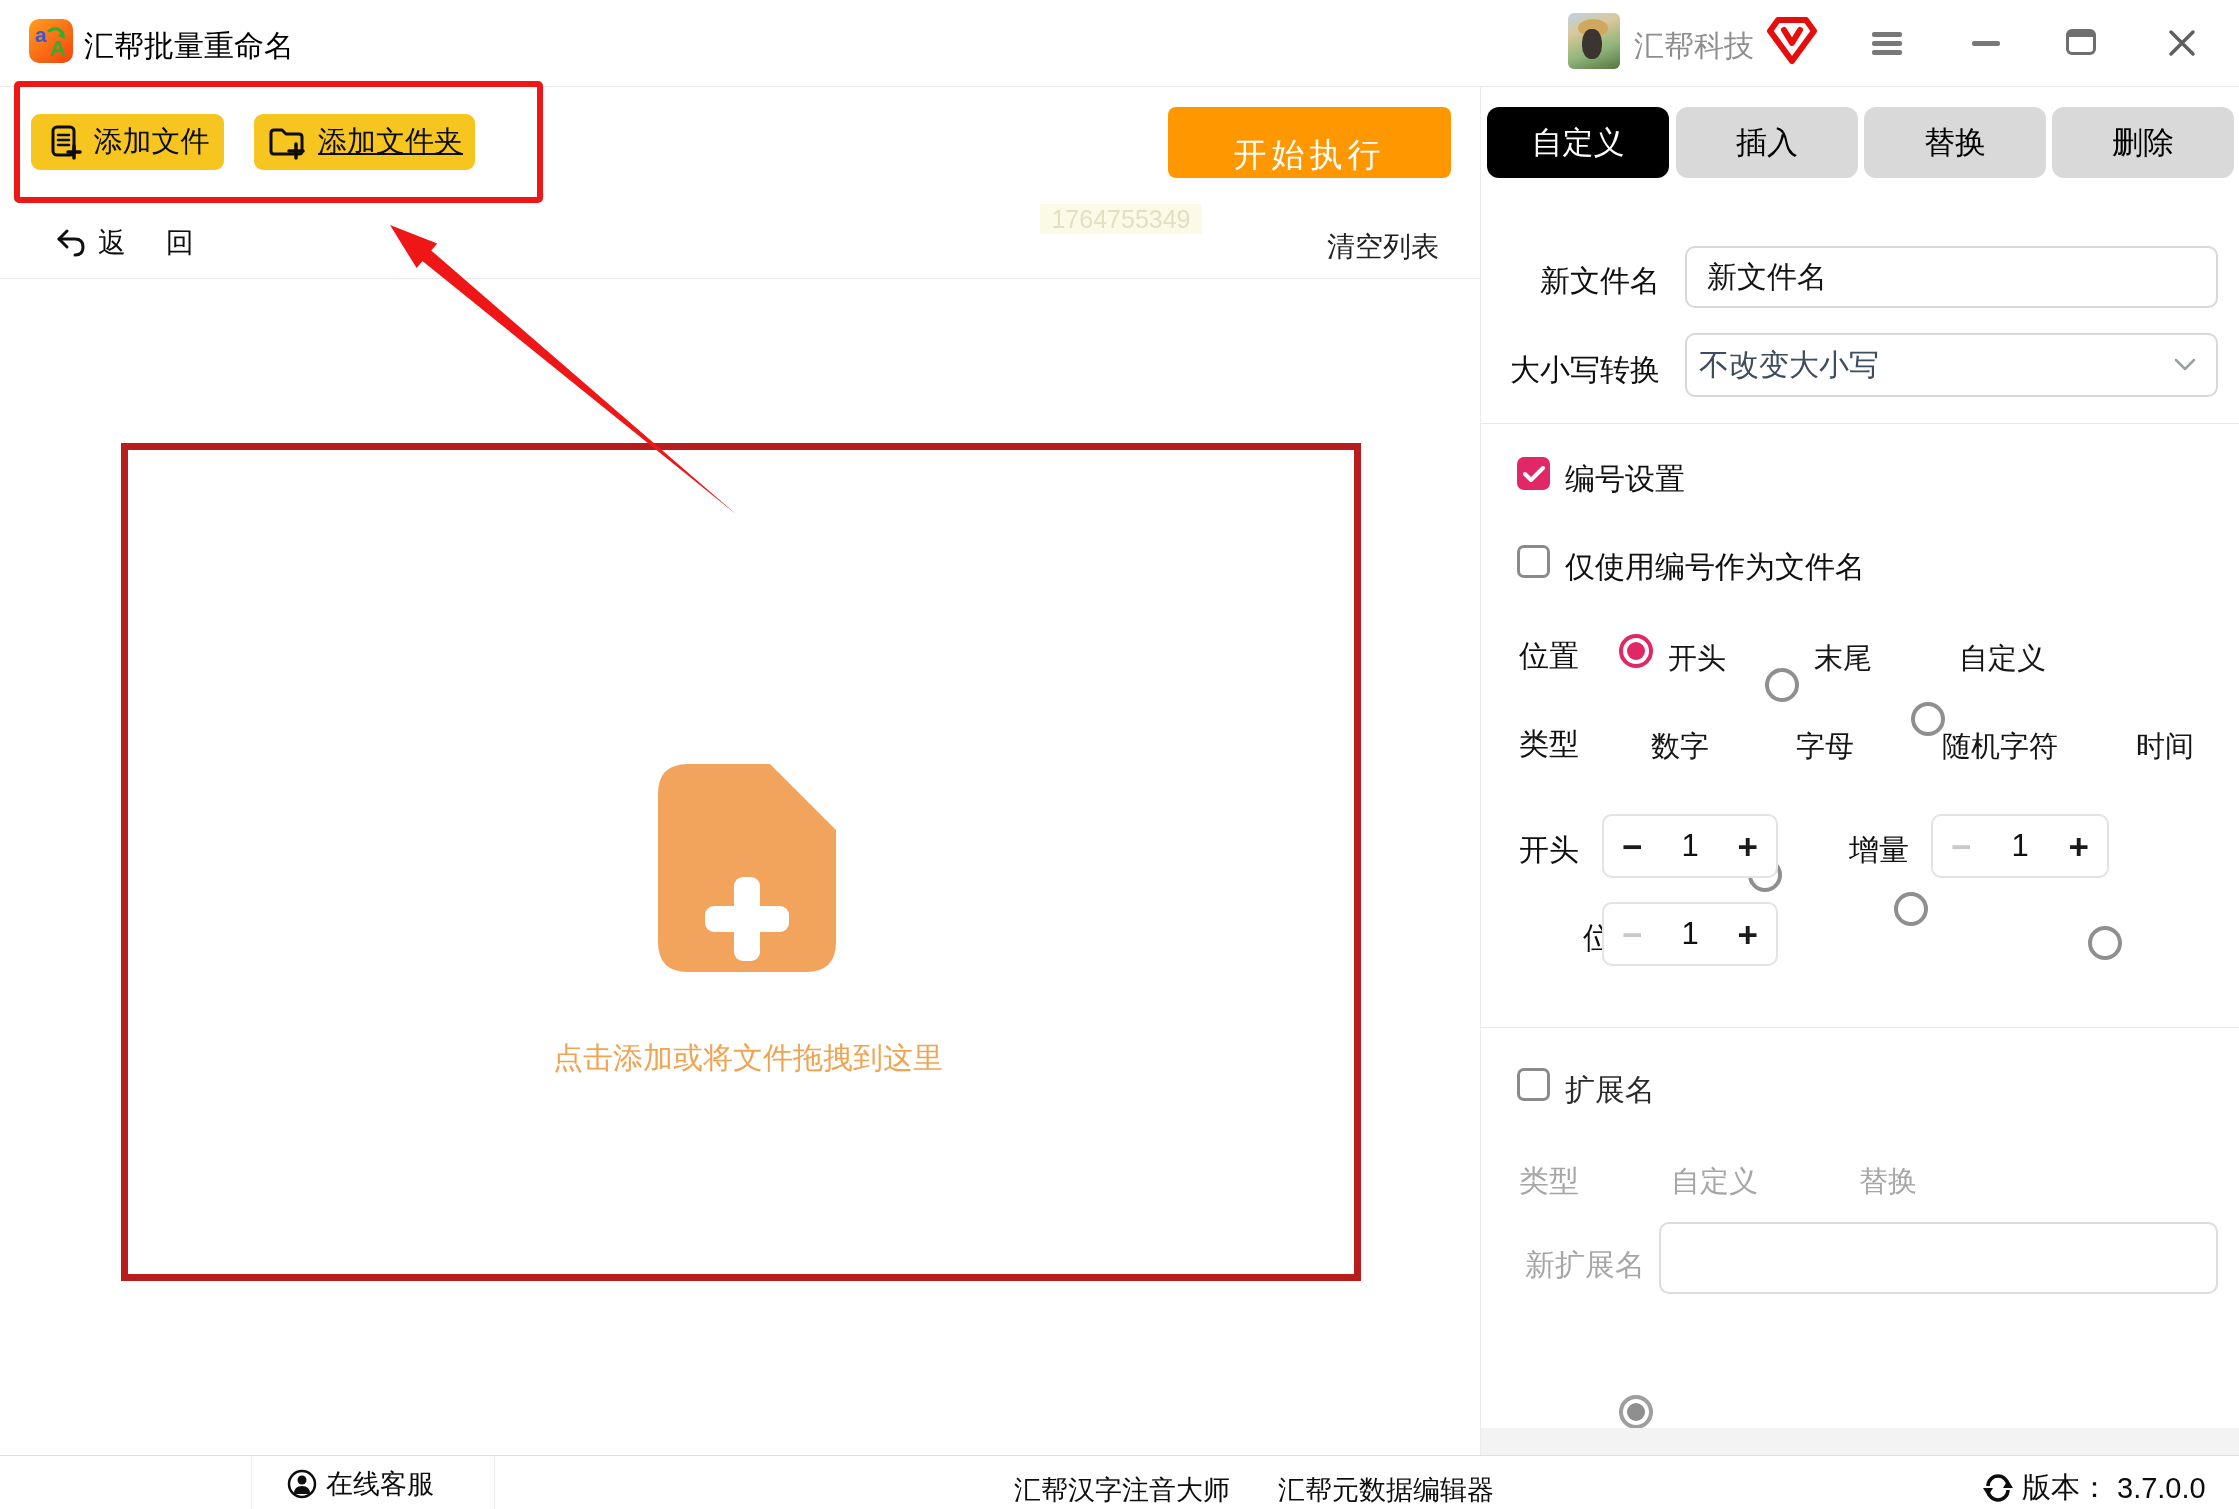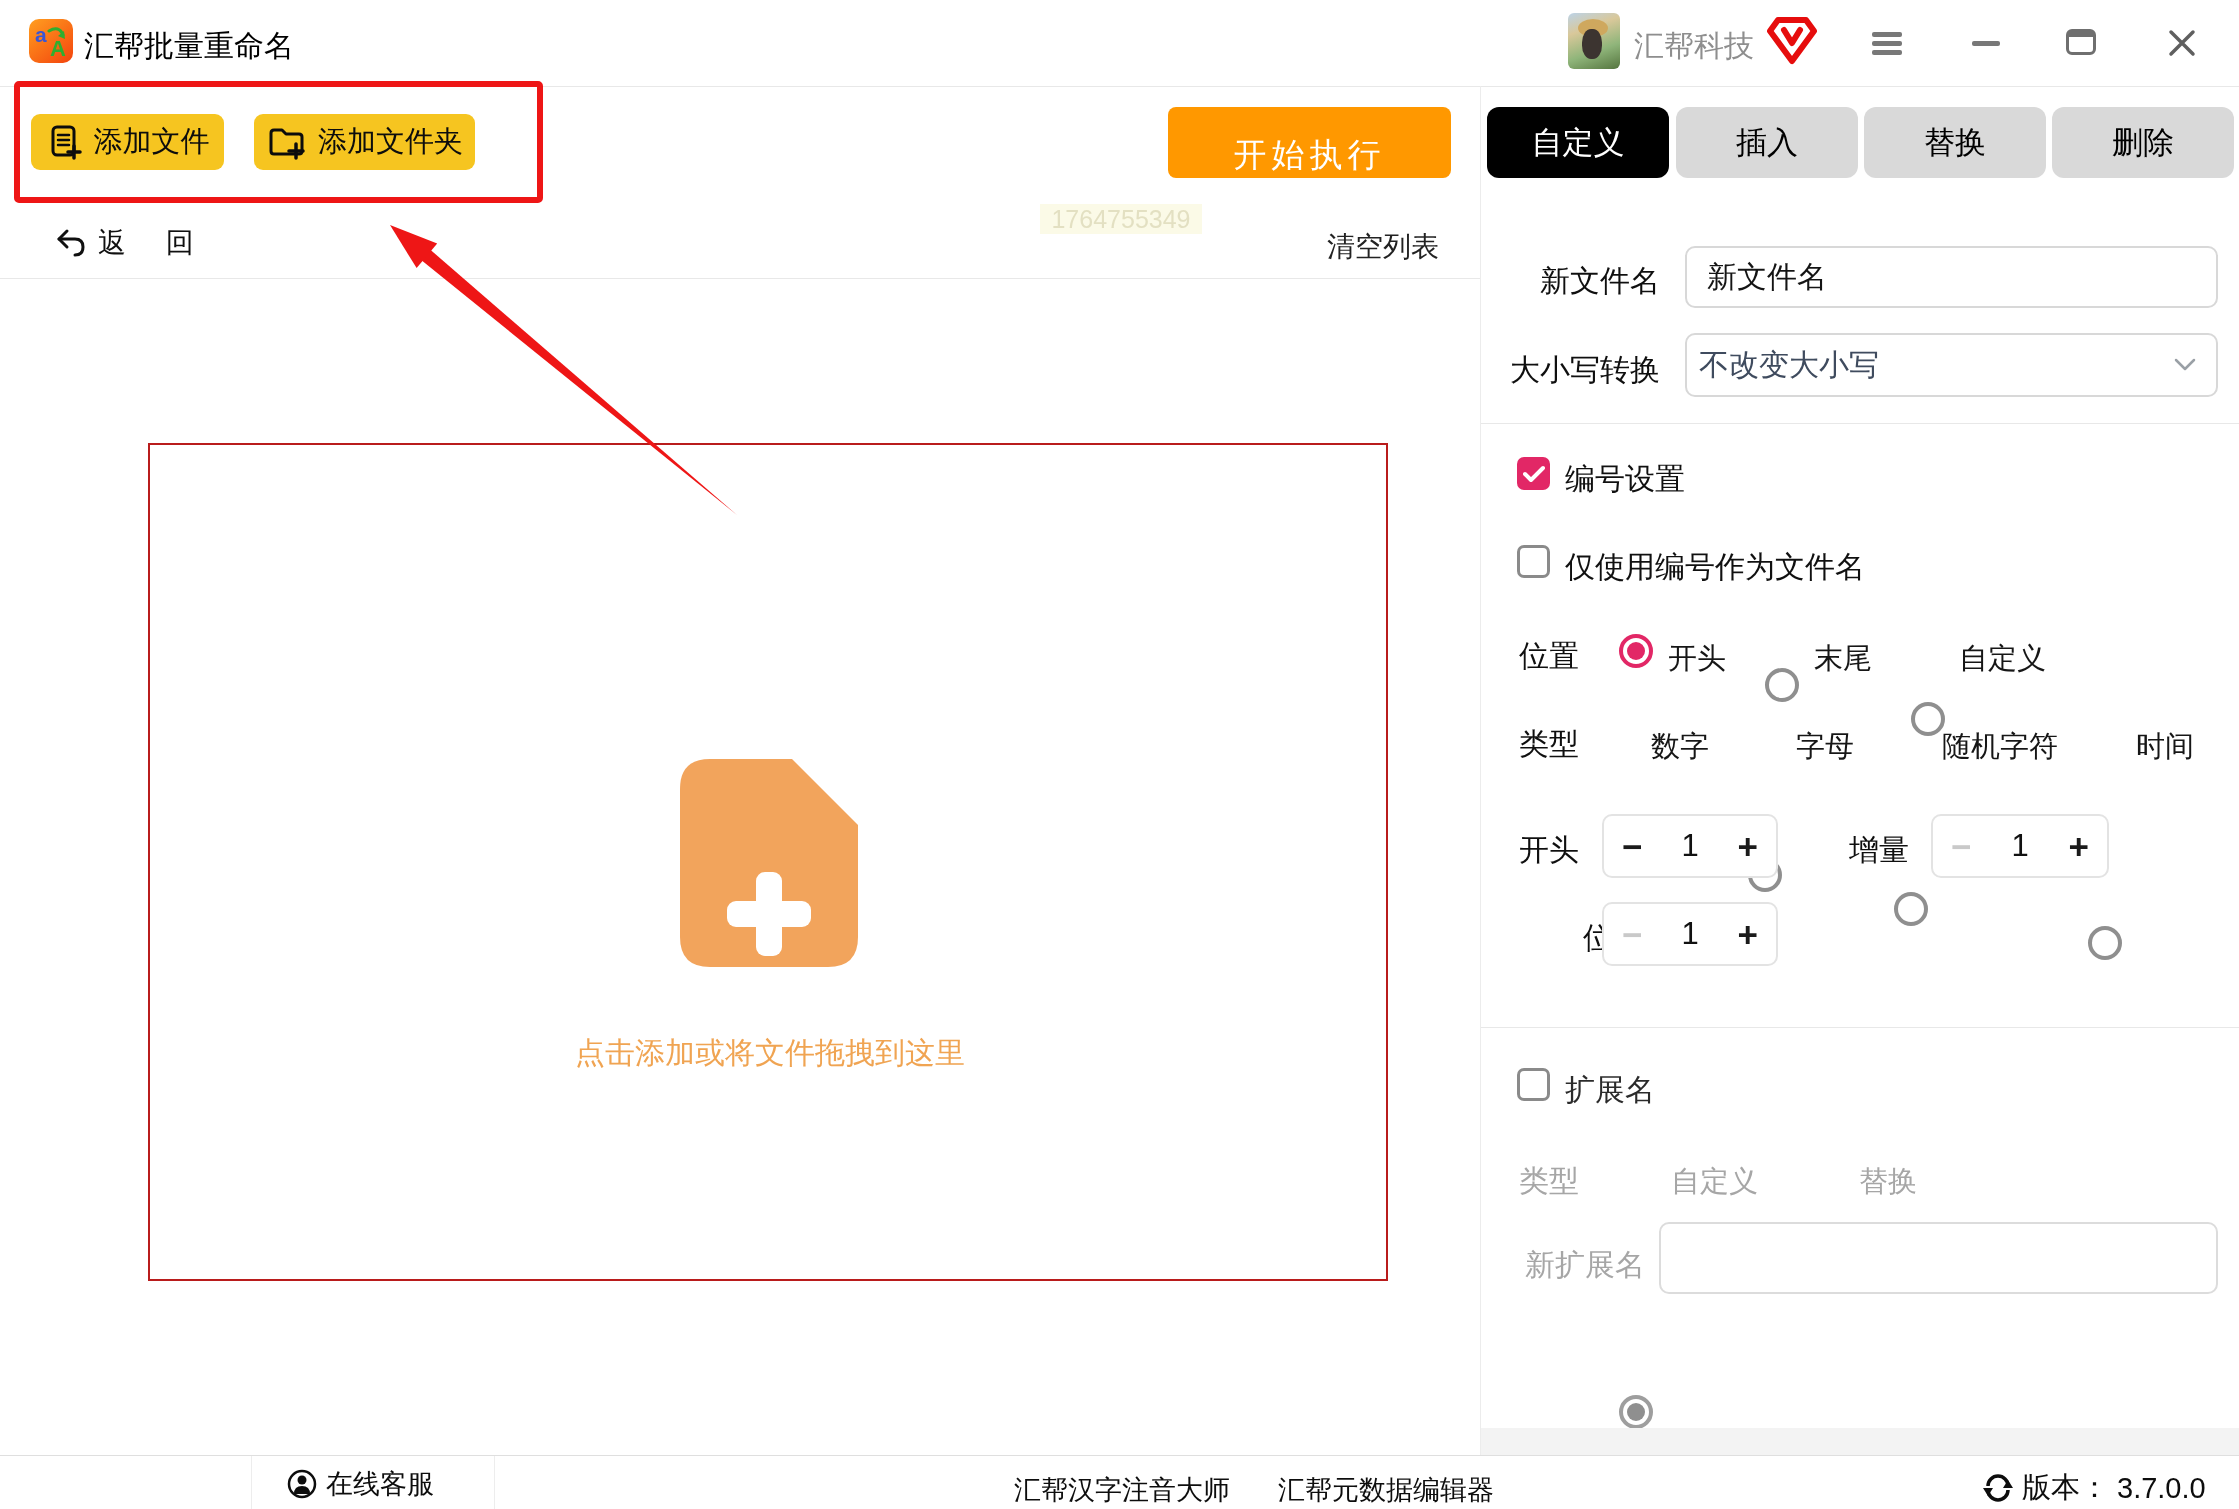--- a/index.html
+++ b/index.html
@@ -42,21 +42,21 @@
   .radio.gray{border-color:#9e9e9e;}
   .radio.gray.sel::after{background:#8f8f8f;}
   .rlabel{font-size:29px;color:#161616;cursor:pointer;}
   .dim{color:#a6a6a6 !important;}
   .stepper{border:2px solid #e3e3e3;border-radius:10px;background:#fff;display:flex;align-items:center;
            justify-content:space-between;padding:0 18px;}
   .sgn{font-size:35px;font-weight:700;color:#1b1b1b;cursor:pointer;line-height:1;}
   .sgn.dis{color:#c9c9c9;}
   .sval{font-size:31px;color:#111;}
   
-  .dropzone{border:2px solid #b91c1c;background:#fff;cursor:pointer;margin-left:27px;}
+  .dropzone{border:7px solid #b91c1c;background:#fff;cursor:pointer;}
   .drophint{font-size:30px;color:#f0a452;text-align:center;}
   
   .statusbar{border-top:1px solid #dfdfdf;background:#fff;}
   .sbtext{font-size:27px;color:#0d0d0d;cursor:pointer;}
   .version{font-size:29px;color:#0d0d0d;}
   .scrolltrack{background:#f3f3f3;}
 </style>
 </head>
 <body>
 
@@ -97,21 +97,21 @@
   <div class="hline" style="left:0;top:86px;width:2239px;"></div>
 
   <div class="abs ybtn" style="left:31px;top:114px;width:193px;height:56px;">
     <svg width="36" height="36" viewBox="0 0 36 36">
       <rect x="7" y="3" width="21" height="28" rx="4" fill="none" stroke="#0c0c0c" stroke-width="3"></rect>
       <path d="M12 11 H23 M12 16 H23 M12 21 H23" stroke="#0c0c0c" stroke-width="2.5" stroke-linecap="round"></path>
       <path d="M28 22 V34 M22 28 H34" stroke="#0c0c0c" stroke-width="3.5" stroke-linecap="round"></path>
     </svg>
     <span>添加文件</span>
   </div>
-  <div class="abs ybtn" style="left:254px;top:114px;width:221px;height:56px;">
+  <div class="abs ybtn" style="left:254px;top:114px;width:221px;height:56px;text-decoration:underline;">
     <svg width="40" height="36" viewBox="0 0 40 36">
       <path d="M5 9 Q5 6 8 6 H16 L20 10 H33 Q36 10 36 13 V27 Q36 30 33 30 H8 Q5 30 5 27 Z" fill="none" stroke="#0c0c0c" stroke-width="3" stroke-linejoin="round"></path>
       <path d="M30 20 V34 M23 27 H37" stroke="#0c0c0c" stroke-width="3.5" stroke-linecap="round"></path>
     </svg>
     <span>添加文件夹</span>
   </div>
 
   <div class="abs redbox" style="left:14px;top:81px;width:529px;height:122px;"></div>
 
   <div class="abs watermark" style="left:1040px;top:204px;width:162px;height:30px;">1764755349</div>

